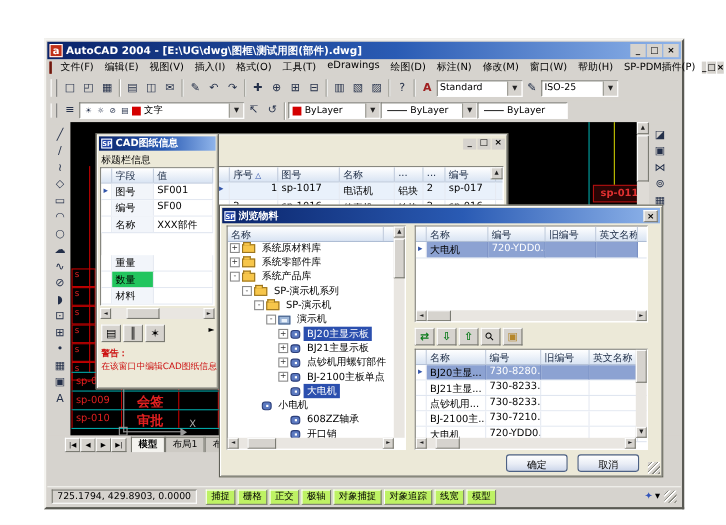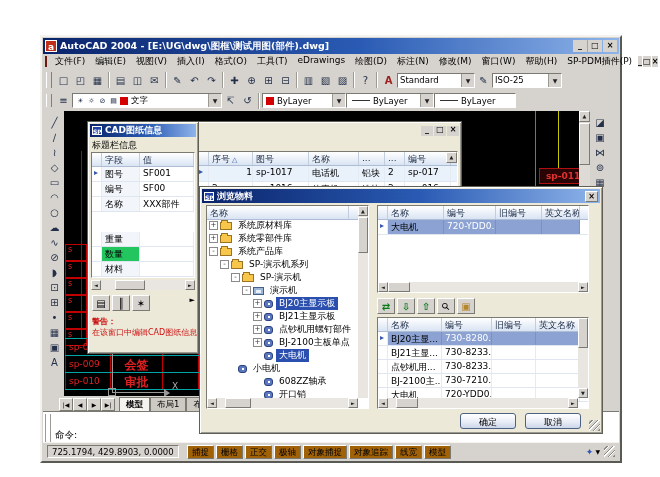--- a/index.html
+++ b/index.html
@@ -64,21 +64,21 @@
        margin-left:6px;box-sizing:border-box;}
   .cmd{position:absolute;left:1px;right:1px;top:374px;height:34px;background:#fff;
        border-top:1px solid #7a7a72;box-sizing:border-box;}
   .cmdgrip{position:absolute;left:2px;top:2px;bottom:2px;width:4px;
        border-left:1px solid #9a9a92;border-right:1px solid #9a9a92;}
   .cmdtext{position:absolute;left:12px;bottom:3px;font-size:9.5px;}
   .statusbar{position:absolute;left:1px;right:1px;bottom:1px;height:18px;background:#d6d3ce;
        border-top:1px solid #f4f3ef;display:flex;align-items:center;padding:0 4px;box-sizing:border-box;}
   .coords{width:132px;height:13px;border:1px solid;border-color:#7a7a72 #fff #fff #7a7a72;
        font-size:8.5px;padding:1px 0 0 4px;box-sizing:border-box;background:#d6d3ce;}
-  .toggle{height:14px;background:#a16207;border:1px solid;border-color:#fff #7a7a72 #7a7a72 #fff;
+  .toggle{height:14px;background:#bef264;border:1px solid;border-color:#fff #7a7a72 #7a7a72 #fff;
        font-size:8.5px;line-height:12px;padding:0 4px;margin-left:2px;box-sizing:border-box;flex:none;}
   .sgrip{width:11px;height:11px;background:
        repeating-linear-gradient(135deg,#d6d3ce 0 2px,#8a8a82 2px 3px,#fff 3px 4px);}
   
   .win{position:absolute;background:#ece9d8;border:1px solid #5f5f58;
        box-shadow:inset 1px 1px 0 #fff,inset -1px -1px 0 #9a9a92;box-sizing:border-box;}
   .dtitle{position:absolute;left:2px;top:2px;right:2px;height:13px;
        background:linear-gradient(90deg,#0a246a,#2a5bb4 55%,#8fb4ea);color:#fff;font-weight:bold;
        font-size:9px;display:flex;align-items:center;padding:0 2px;box-sizing:border-box;}
   .spicon{width:10px;height:9px;background:#2244aa;color:#fff;font-size:6px;line-height:9px;
@@ -408,24 +408,20 @@
           <span class="navbtn" data-name="tab-nav-4">▶|</span>
         </span>
       <span id="tabs" style="display:flex;" data-name="layout-tabs">
           <span class="tab active" data-name="tab-模型">模型</span>
           <span class="tab" data-name="tab-布局1">布局1</span>
           <span class="tab" data-name="tab-布局2">布局2</span>
         </span>
       <span class="hstub" data-name="canvas-hscrollbar"></span>
     </div>
 
-    <div class="cmd" data-name="command-window">
-      <div class="cmdgrip" data-name="command-window-grip"></div>
-      <div class="cmdtext" data-name="command-prompt">命令:</div>
-    </div>
 
     <div class="statusbar" data-name="status-bar">
       <span class="coords" data-name="coordinates-readout">725.1794, 429.8903, 0.0000</span>
       <span id="toggles" style="display:flex;margin-left:6px;" data-name="status-toggles">
           <span class="toggle" data-name="status-toggle-1">捕捉</span>
           <span class="toggle" data-name="status-toggle-2">栅格</span>
           <span class="toggle" data-name="status-toggle-3">正交</span>
           <span class="toggle" data-name="status-toggle-4">极轴</span>
           <span class="toggle" data-name="status-toggle-5">对象捕捉</span>
           <span class="toggle" data-name="status-toggle-6">对象追踪</span>

